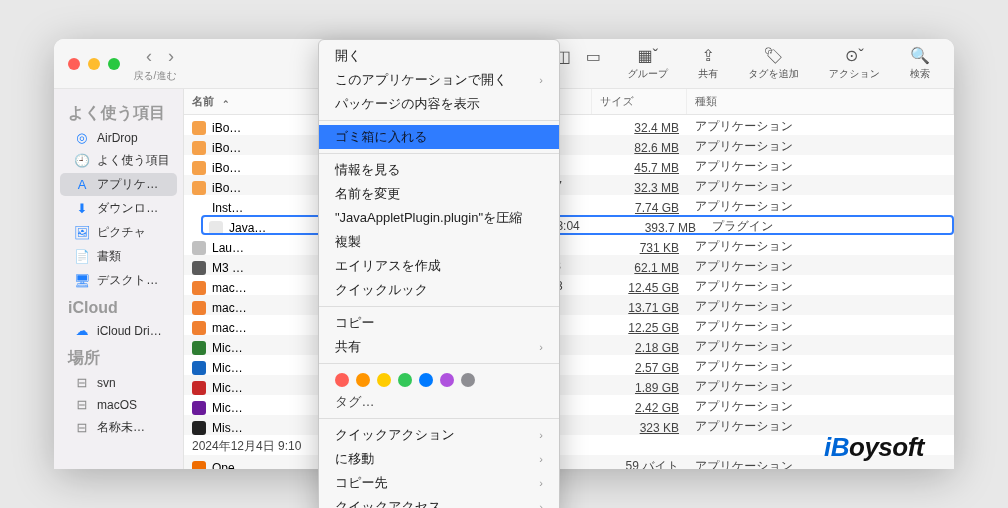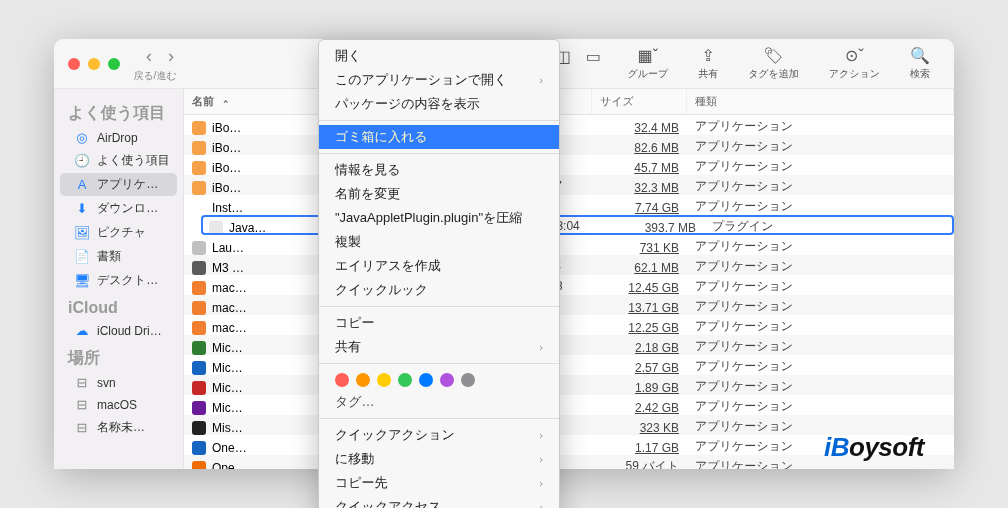--- a/index.html
+++ b/index.html
@@ -43,21 +43,21 @@
 .row:nth-child(even) { background: #f6f6f6; }
 .row .c-name { flex: 0 0 248px; padding-left: 8px; display: flex; align-items: center; gap: 6px; overflow: hidden; white-space: nowrap; text-overflow: ellipsis; }
 .row .c-date { flex: 0 0 160px; padding: 0 8px; color: #444; }
 .row .c-size { flex: 0 0 95px; padding: 0 8px; text-align: right; color: #444; text-decoration: underline; }
 .row .c-kind { flex: 1; padding: 0 8px; color: #444; }
 .row.selected { outline: 2px solid #2f7cff; outline-offset: -2px; border-radius: 4px; background: #fff; margin-left: 17px; }
 .app-icon { width: 14px; height: 14px; border-radius: 3px; display:inline-block; background: #ddd; flex-shrink:0;}
 
 .context-menu { position: absolute; left: 264px; top: 0px; width: 242px; background: #f7f7f7; border: 1px solid #c8c8c8; border-radius: 6px; box-shadow: 0 8px 28px rgba(0,0,0,0.25); padding: 4px 0; font-size: 13px; z-index: 100; }
 .cm-item { padding: 3px 16px; display: flex; align-items: center; justify-content: space-between; cursor: default; color: #222; }
-.cm-item.selected { background: #2f7cff; color: #fef9c3; }
+.cm-item.selected { background: #2f7cff; color: #0f172a; }
 .cm-item .chev { color: #999; font-size: 11px; }
 .cm-sep { height: 1px; background: #ddd; margin: 4px 0; }
 .cm-tags { display: flex; gap: 7px; padding: 5px 16px; align-items: center; }
 .cm-tags span { width: 14px; height: 14px; border-radius: 50%; }
 .cm-tag-label { padding: 1px 16px 3px; color: #444; font-size: 13px; }
 
 .watermark { position: absolute; right: 30px; bottom: 6px; font-size: 26px; font-weight: 700; font-style: italic; letter-spacing: -0.5px; }
 .watermark .ib { color: #0066d6; }
 .watermark .oy { color: #111; }
 </style>
@@ -318,24 +318,20 @@
           <div class="row">
     <div class="c-name">
               <span class="app-icon" style="background:#222222"></span>
               <span>Mis…</span>
             </div>
     <div class="c-date">2024年7月17日 18:49</div>
     <div class="c-size">323 KB</div>
     <div class="c-kind">アプリケーション</div>
           </div>
           <div class="row">
-    <div class="c-name">
-              <span class="app-icon" style="background:#1565c0"></span>
-              <span>One…</span>
-            </div>
     <div class="c-date">2024年12月4日 9:10</div>
     <div class="c-size">1.17 GB</div>
     <div class="c-kind">アプリケーション</div>
           </div>
           <div class="row">
     <div class="c-name">
               <span class="app-icon" style="background:#ef6c00"></span>
               <span>Ope…</span>
             </div>
     <div class="c-date">2024年10月9日 16:13</div>

